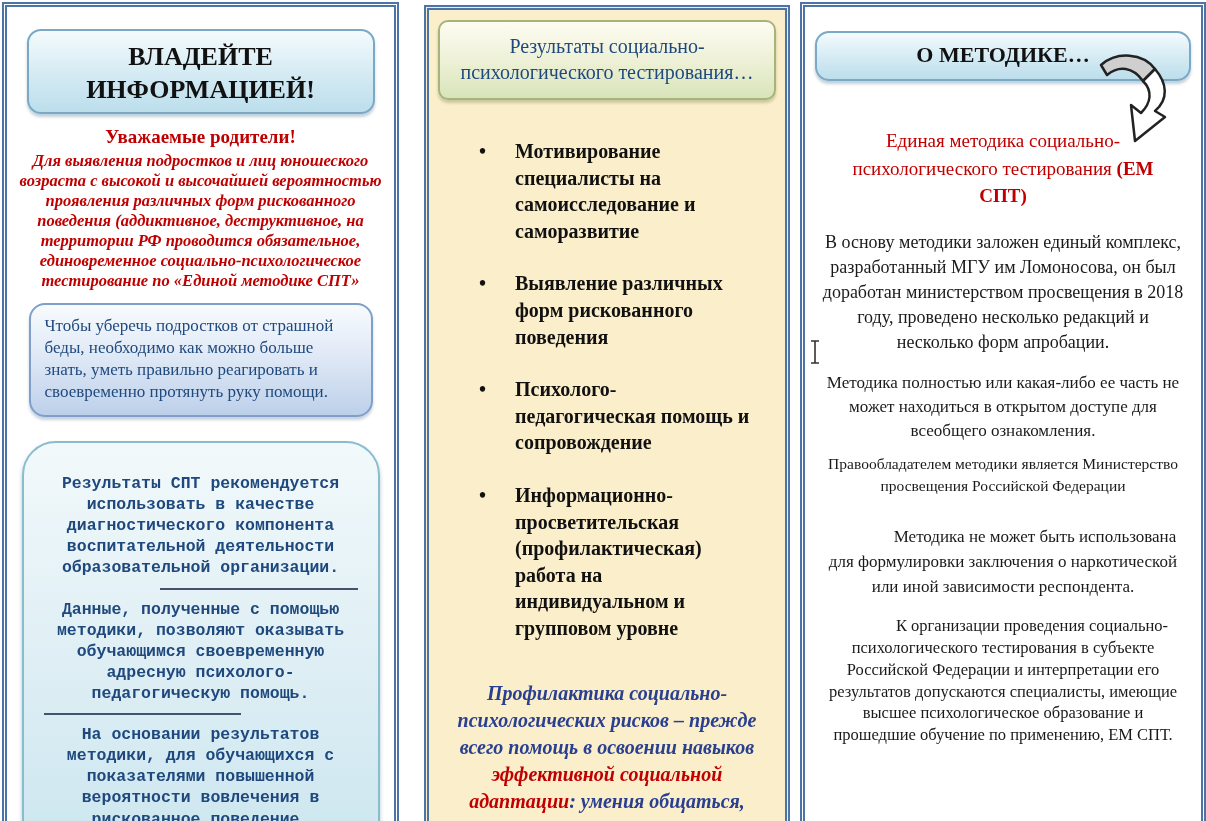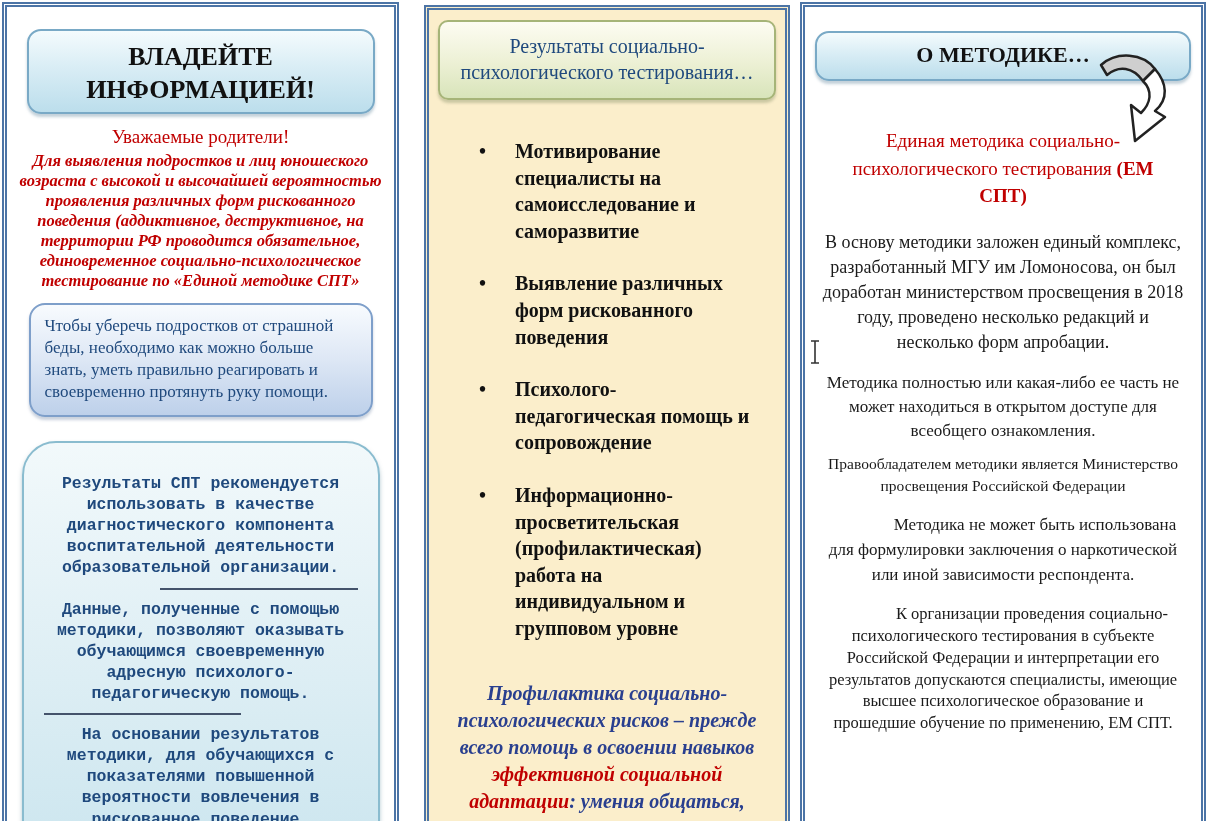--- a/index.html
+++ b/index.html
@@ -18,21 +18,21 @@
   .left-title{margin:22px auto 0;width:332px;padding:10px 6px 6px;
     font-weight:bold;font-size:26px;line-height:1.25;color:#111;}
   .right-title{margin:24px auto 0;width:360px;padding:9px 6px 11px;
     font-weight:bold;font-size:22px;line-height:1.2;color:#111;}
   .green-box{margin:10px auto 0;width:338px;padding:11px 8px 13px;box-sizing:border-box;
     border:2px solid #a6b478;border-radius:10px;text-align:center;
     background:linear-gradient(to bottom,#fdfcf2 0%,#ecf0d4 55%,#d8e4ba 100%);
     box-shadow:0 3px 3px rgba(130,140,100,.4);
     font-weight:normal;font-size:20px;line-height:1.3;color:#1F497D;}
 
-  .greeting{margin-top:12px;text-align:center;font-weight:normal;font-size:19px;color:#C00000;}
+  .greeting{margin-top:12px;text-align:center;font-weight:bold;font-size:19px;color:#C00000;}
   .intro{margin:3px 12px 0;text-align:center;font-size:16.5px;line-height:1.21;
          font-weight:bold;color:#C00000;font-style:italic;}
 
   .quote-box{margin:12px auto 0;width:344px;box-sizing:border-box;padding:10px 14px 12px;
     border:2px solid #7e9fca;border-radius:16px;
     background:linear-gradient(to bottom,#f8fbfe 0%,#dde7f5 50%,#bdd0ea 100%);
     box-shadow:0 3px 3px rgba(120,140,170,.4);
     font-size:17px;line-height:1.3;color:#1F497D;}
 
   .big-box{margin:24px auto 0;width:358px;box-sizing:border-box;padding:30px 18px 24px;
@@ -53,21 +53,21 @@
                 font-size:20px;line-height:1.35;color:#293F8F;}
   .italic-red{color:#C00000;}
 
   .red-heading{margin:46px 24px 0;text-align:center;font-size:19px;line-height:1.45;
                color:#C00000;}
   .red-heading .bold{font-weight:bold;}
   .rp{margin:0 16px;text-align:center;color:#1a1a1a;}
   .rp1{margin-top:20px;font-size:18px;line-height:1.39;}
   .rp2{margin-top:10px;font-size:15.5px;line-height:1.45;}
   .rp3{margin-top:16px;font-size:17px;line-height:1.4;}
-  .rp4{margin-top:16px;font-size:17px;line-height:1.45;text-indent:64px;}
+  .rp4{margin-top:28px;font-size:17px;line-height:1.45;text-indent:64px;}
   .rp5{margin-top:16px;font-size:16.5px;line-height:1.32;text-indent:58px;}
 
   .arrow-icon{position:absolute;left:288px;top:42px;width:84px;height:100px;}
   .cursor-icon{position:absolute;left:4px;top:332px;width:12px;height:26px;}
 </style>
 </head>
 <body>
 
 <div class="page">
 

